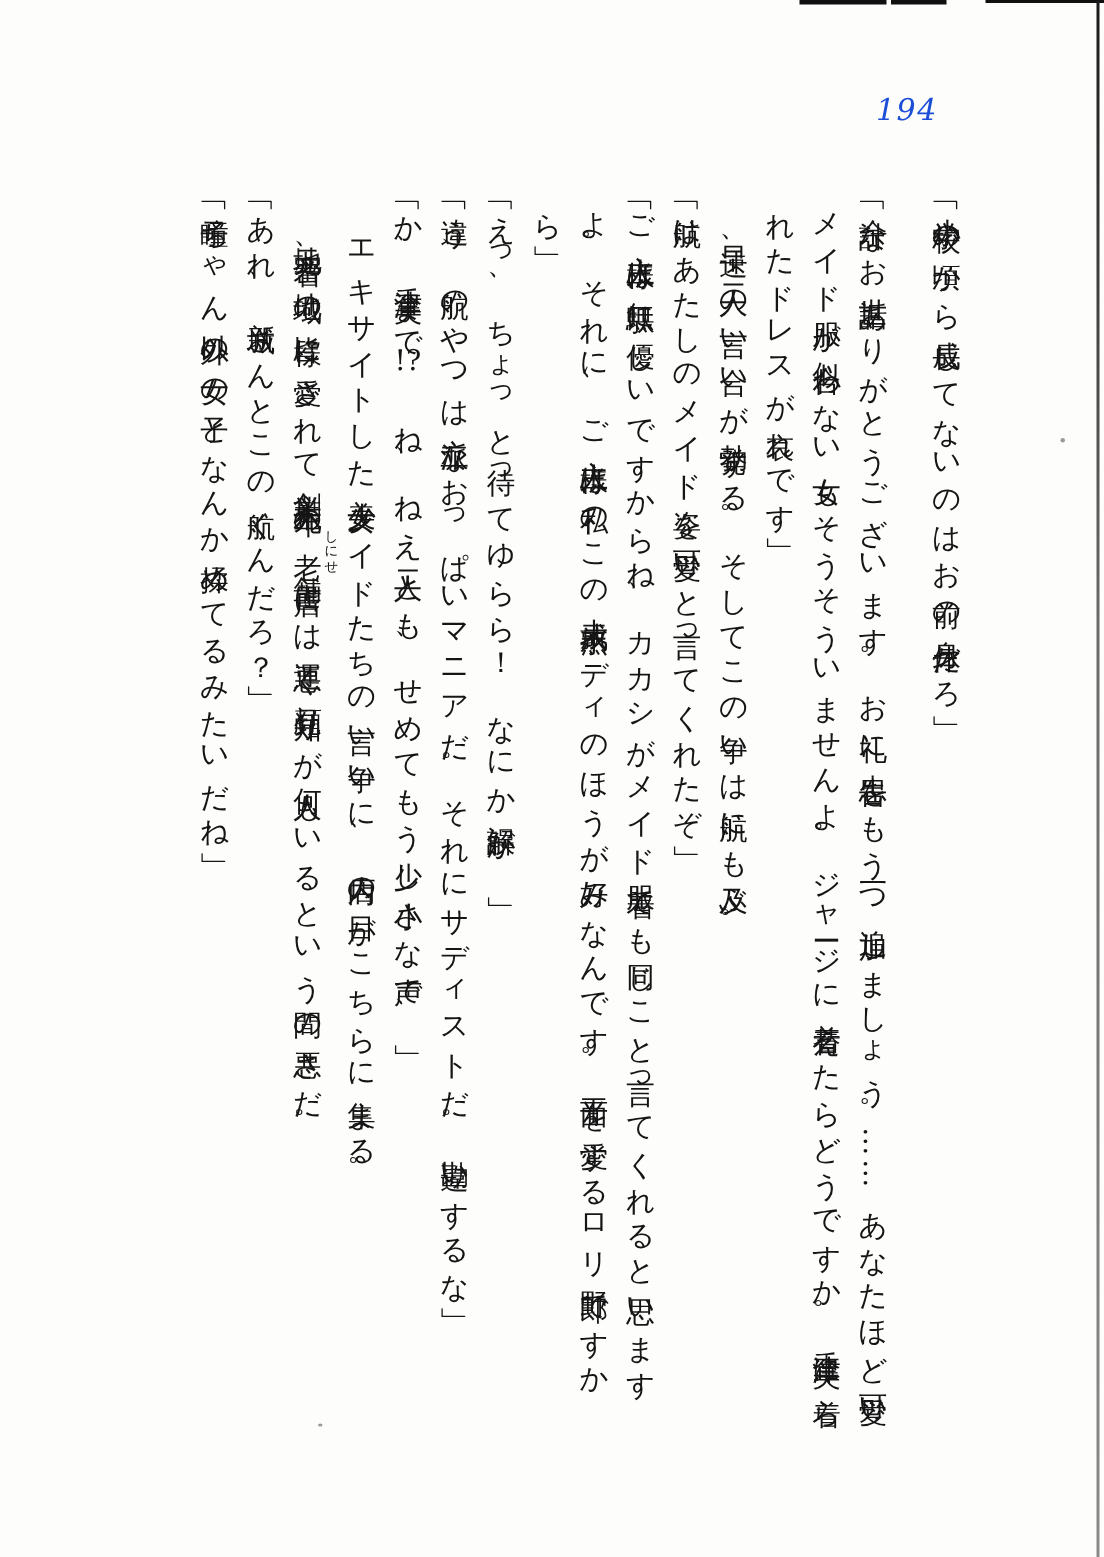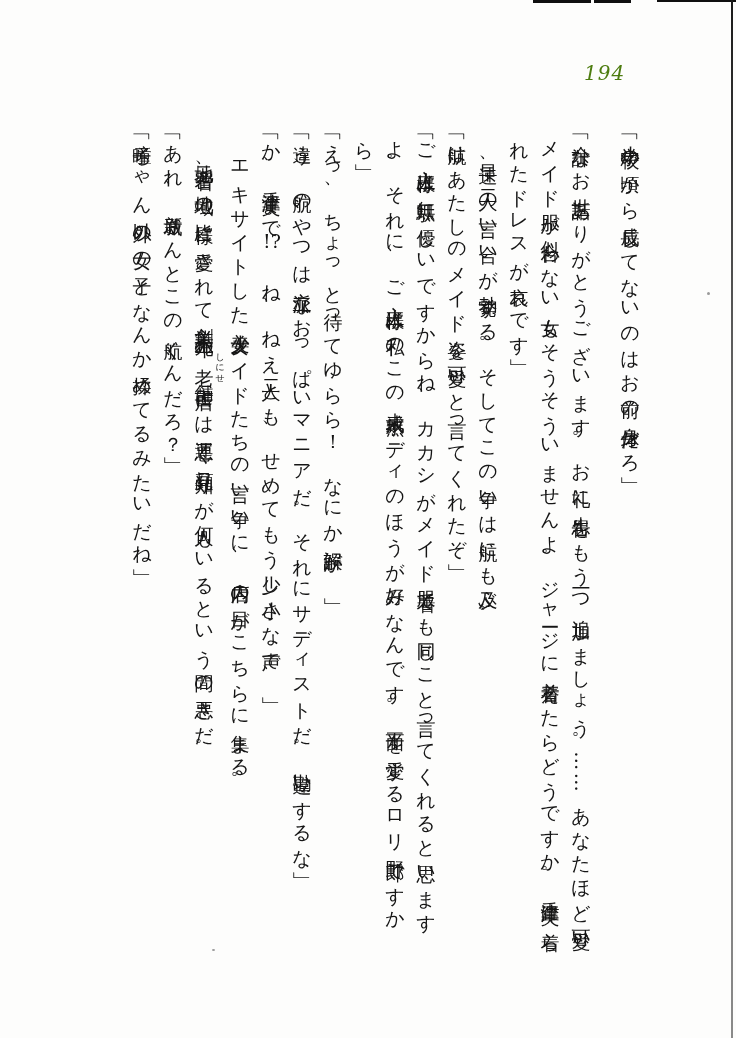--- a/index.html
+++ b/index.html
@@ -13,21 +13,21 @@
   
   .edge-mark { position:absolute; background:#101010; }
   .edge-line {
     position:absolute; top:0; bottom:0; width:2px;
     background:linear-gradient(#1a1a1a, #6a6a6a 40%, #8a8a8a);
   }
   .speck { position:absolute; background:#9a9a9a; border-radius:50%; }
   
   .page-number {
     position:absolute; top:61px; left:584px;
-    font-style:italic; font-size:20px; color:#4d7c0f;
+    font-style:italic; font-size:20px; color:#1d4ed8;
     letter-spacing:1px;
   }
   
   .text-block {
     position:absolute; top:128px; right:90px; height:818px;
     writing-mode:vertical-rl;
     -webkit-writing-mode:vertical-rl;
     font-size:19px;
     letter-spacing:2.4px;
     color:#151515;

